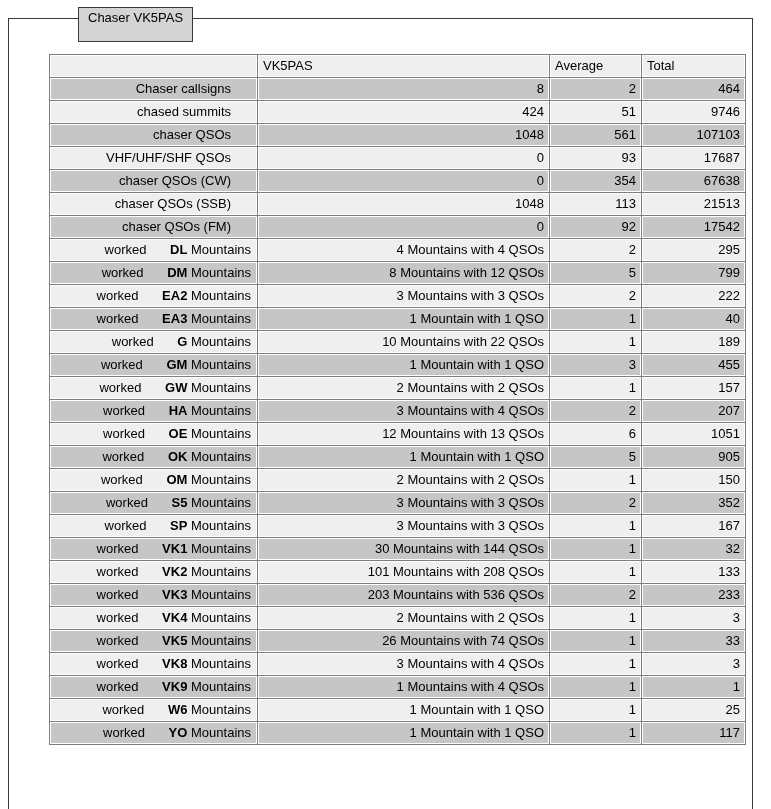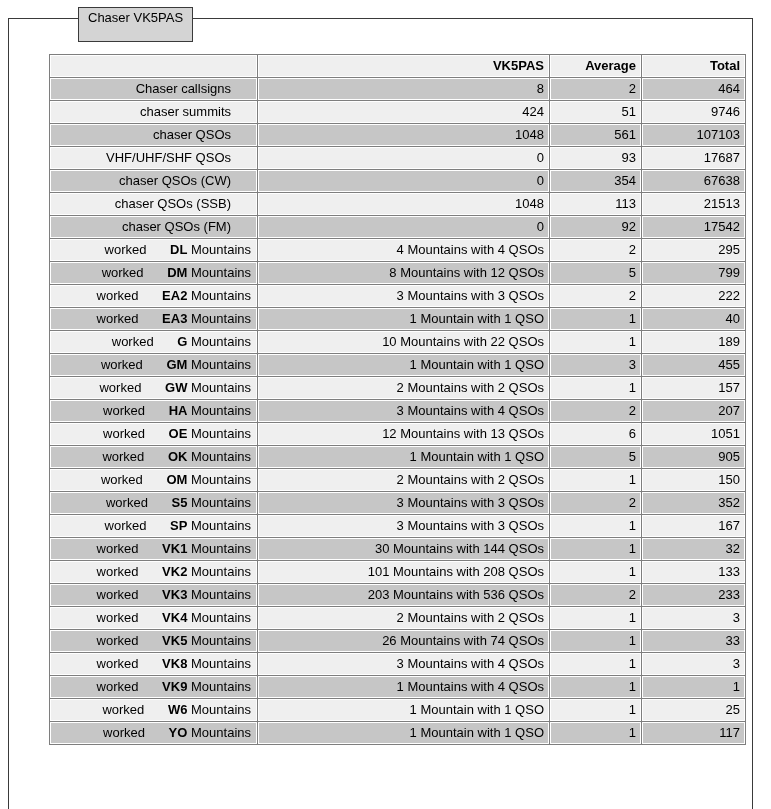--- a/index.html
+++ b/index.html
@@ -57,22 +57,22 @@
     border: 1px solid #ffffff;
     height: 22px;
     padding: 2px 4px;
     font-size: 13px;
     line-height: 16px;
     overflow: hidden;
     white-space: nowrap;
   }
   .stats thead th {
     background: var(--header-bg, #efefef);
-    font-weight: bold;
-    text-align: right;
+    font-weight: normal;
+    text-align: left;
   }
   .stats tbody tr:nth-child(odd) td  { background: var(--row-dark, #c6c6c6); }
   .stats tbody tr:nth-child(even) td { background: var(--row-light, #efefef); }
   .stats td { text-align: right; }
   td.c-label { padding-right: 5px; }
   .label-bold { font-weight: bold; padding-left: 20px; }
 </style>
 </head>
 <body>
 
@@ -96,21 +96,21 @@
     </thead>
     <tbody id="stats-body">
   <tr>
     <td class="c-label"><span class="label-prefix">Chaser callsigns</span><span class="label-bold"></span><span class="label-suffix"></span></td>
     <td class="c-vk">8</td>
     <td class="c-avg">2</td>
     <td class="c-tot">464</td>
   </tr>
 
   <tr>
-    <td class="c-label"><span class="label-prefix">chaser summits</span><span class="label-bold"></span><span class="label-suffix"></span></td>
+    <td class="c-label"><span class="label-prefix">chased summits</span><span class="label-bold"></span><span class="label-suffix"></span></td>
     <td class="c-vk">424</td>
     <td class="c-avg">51</td>
     <td class="c-tot">9746</td>
   </tr>
 
   <tr>
     <td class="c-label"><span class="label-prefix">chaser QSOs</span><span class="label-bold"></span><span class="label-suffix"></span></td>
     <td class="c-vk">1048</td>
     <td class="c-avg">561</td>
     <td class="c-tot">107103</td>

